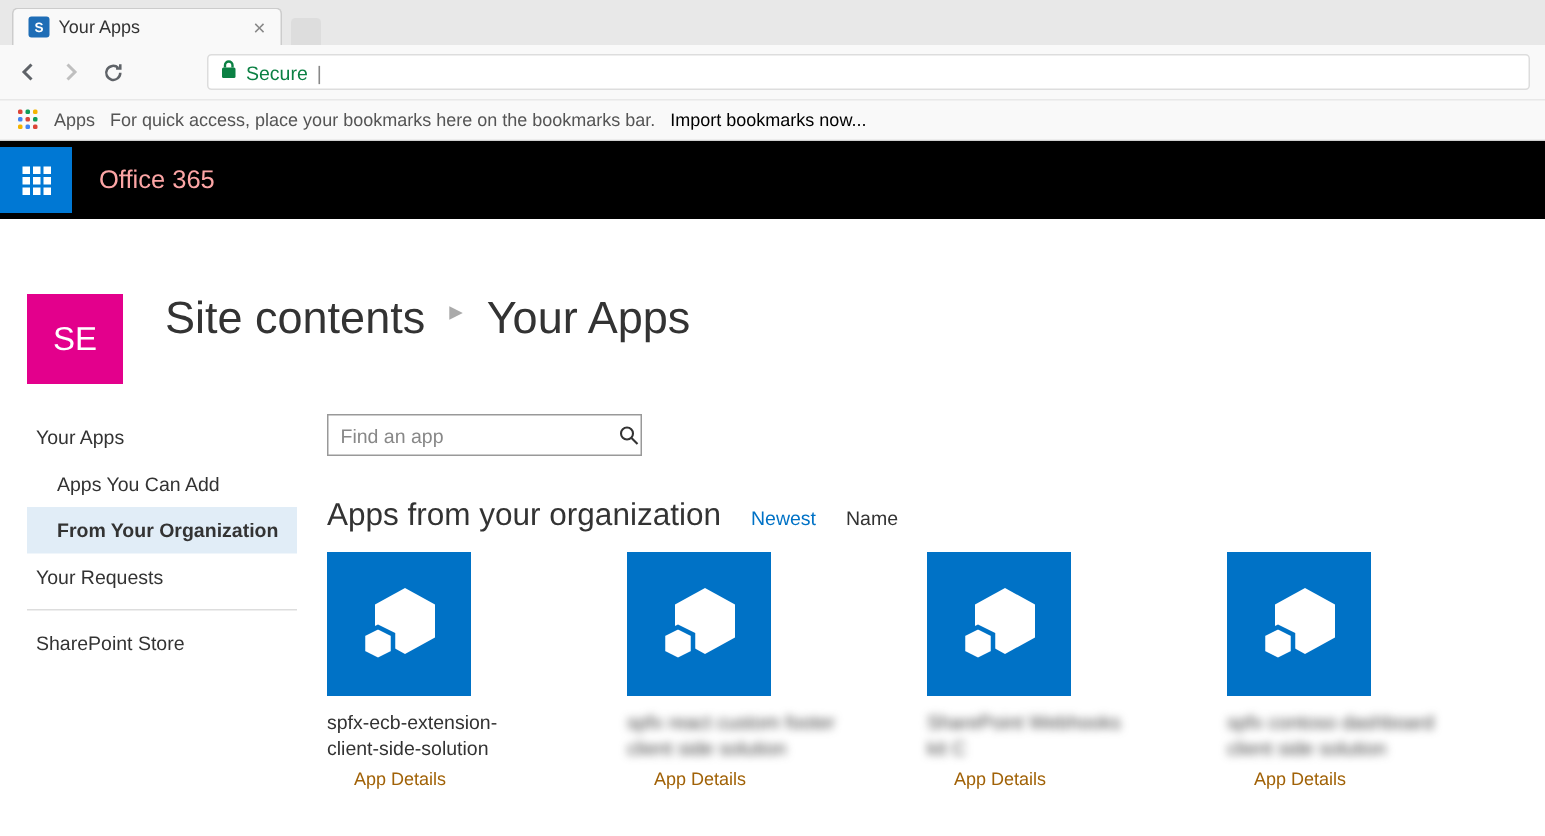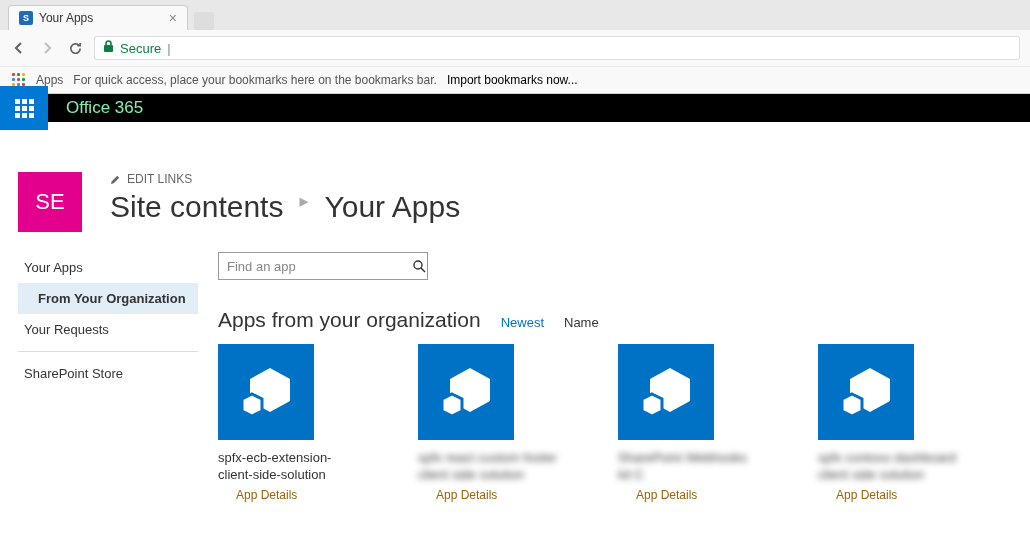--- a/index.html
+++ b/index.html
@@ -8,35 +8,35 @@
   
   .browser-chrome { background: #f2f2f2; border-bottom: 1px solid #d0d0d0; }
   .tab-bar { display: flex; align-items: flex-end; height: 30px; padding-left: 8px; padding-top: 6px; background: #e8e8e8; }
   .tab { display: flex; align-items: center; background: #f9f9f9; border: 1px solid #ccc; border-bottom: none; border-radius: 4px 4px 0 0; padding: 4px 10px; font-size: 12px; gap: 6px; min-width: 180px; }
   .tab-icon { width: 14px; height: 14px; background: #1e6db6; border-radius: 2px; display: flex; align-items: center; justify-content: center; color: #fff; font-size: 9px; font-weight: bold; }
   .tab-close { margin-left: auto; color: #888; font-size: 14px; cursor: pointer; }
   .tab-new { margin-left: 6px; width: 20px; height: 18px; background: #ddd; border-radius: 3px 3px 0 0; }
   .addr-bar { display: flex; align-items: center; padding: 6px 10px; gap: 10px; background: #f9f9f9; }
   .nav-btn { width: 18px; height: 18px; color: #5f6368; display: flex; align-items: center; justify-content: center; }
   .nav-btn.disabled { color: #bfbfbf; }
-  .url-box { flex: 1; display: flex; align-items: center; gap: 6px; border: 1px solid #ddd; border-radius: 3px; padding: 3px 8px; background: #fff; font-size: 13px; }
+  .url-box { flex: 1; display: flex; align-items: center; gap: 6px; border: 1px solid #ddd; border-radius: 3px; padding: 3px 8px; background: #fff; font-size: 13px; margin-left: 44px; }
   .lock { color: #0b8043; font-size: 12px; }
   .secure-label { color: #0b8043; font-size: 13px; }
   .url-sep { color: #888; }
   .url-host { color: #555; }
   .url-blur { filter: blur(2px); color: #555; }
   .url-path { color: #666; }
   .bookmark-bar { display: flex; align-items: center; gap: 10px; padding: 6px 12px; font-size: 12px; color: #555; background: #f9f9f9; border-top: 1px solid #e8e8e8; }
   .apps-icon { width: 14px; height: 14px; display: grid; grid-template-columns: repeat(3,1fr); grid-template-rows: repeat(3,1fr); gap: 1px; }
   .apps-icon span { width: 3px; height: 3px; border-radius: 1px; }
   .apps-icon span:nth-child(1){background:#db4437}.apps-icon span:nth-child(2){background:#0f9d58}.apps-icon span:nth-child(3){background:#f4b400}.apps-icon span:nth-child(4){background:#4285f4}.apps-icon span:nth-child(5){background:#db4437}.apps-icon span:nth-child(6){background:#0f9d58}.apps-icon span:nth-child(7){background:#f4b400}.apps-icon span:nth-child(8){background:#4285f4}.apps-icon span:nth-child(9){background:#db4437}
   .bm-link { color: #000000; cursor: pointer; }
   
   
-  .o365-bar { display: flex; align-items: center; background: #000; color: #86efac; height: 28px; }
+  .o365-bar { display: flex; align-items: center; background: #000; color: #fca5a5; height: 52px; }
   .waffle { width: 48px; height: 44px; background: #0078d4; display: flex; align-items: center; justify-content: center; }
   .waffle-grid { display: grid; grid-template-columns: repeat(3,5px); grid-template-rows: repeat(3,5px); gap: 2px; }
   .waffle-grid span { background: #fff; width: 5px; height: 5px; }
   .o365-label { margin-left: 18px; font-size: 17px; font-weight: 400; }
   
   
   .page-spacer { height: 50px; }
   .page-header { display: flex; padding: 0 18px 20px 18px; gap: 28px; align-items: flex-start; }
   .site-logo { width: 64px; height: 60px; background: #e3008c; color: #fff; display: flex; align-items: center; justify-content: center; font-size: 22px; font-weight: 400; }
   .header-main { flex: 1; }
@@ -147,37 +147,32 @@
   <div class="o365-label">Office 365</div>
 </div>
 
 <div class="page-spacer"></div>
 
 <div class="page-header">
   <div class="site-logo">
       <span>SE</span>
     </div>
   <div class="header-main">
-    <div class="edit-links">
-      <svg viewBox="0 0 12 12">
-          <path d="M1 11 L2 8 L8 2 L10 4 L4 10 Z" fill="#666"></path>
-        </svg>
-      <span>EDIT LINKS</span>
-    </div>
     <div class="breadcrumb">
       <span>Site contents</span>
       <span class="bc-sep">▸</span>
       <span>Your Apps</span>
     </div>
   </div>
 </div>
 
 <div class="body-wrap">
   <div class="sidebar">
     <div class="side-item">Your Apps</div>
+    <div class="side-sub">Apps You Can Add</div>
     <div class="side-sub active">From Your Organization</div>
     <div class="side-item">Your Requests</div>
     <div class="side-divider"></div>
     <div class="side-item">SharePoint Store</div>
   </div>
 
   <div class="main">
     <div class="search-wrap">
       <input type="text" placeholder="Find an app" style="">
       <div class="search-btn">

